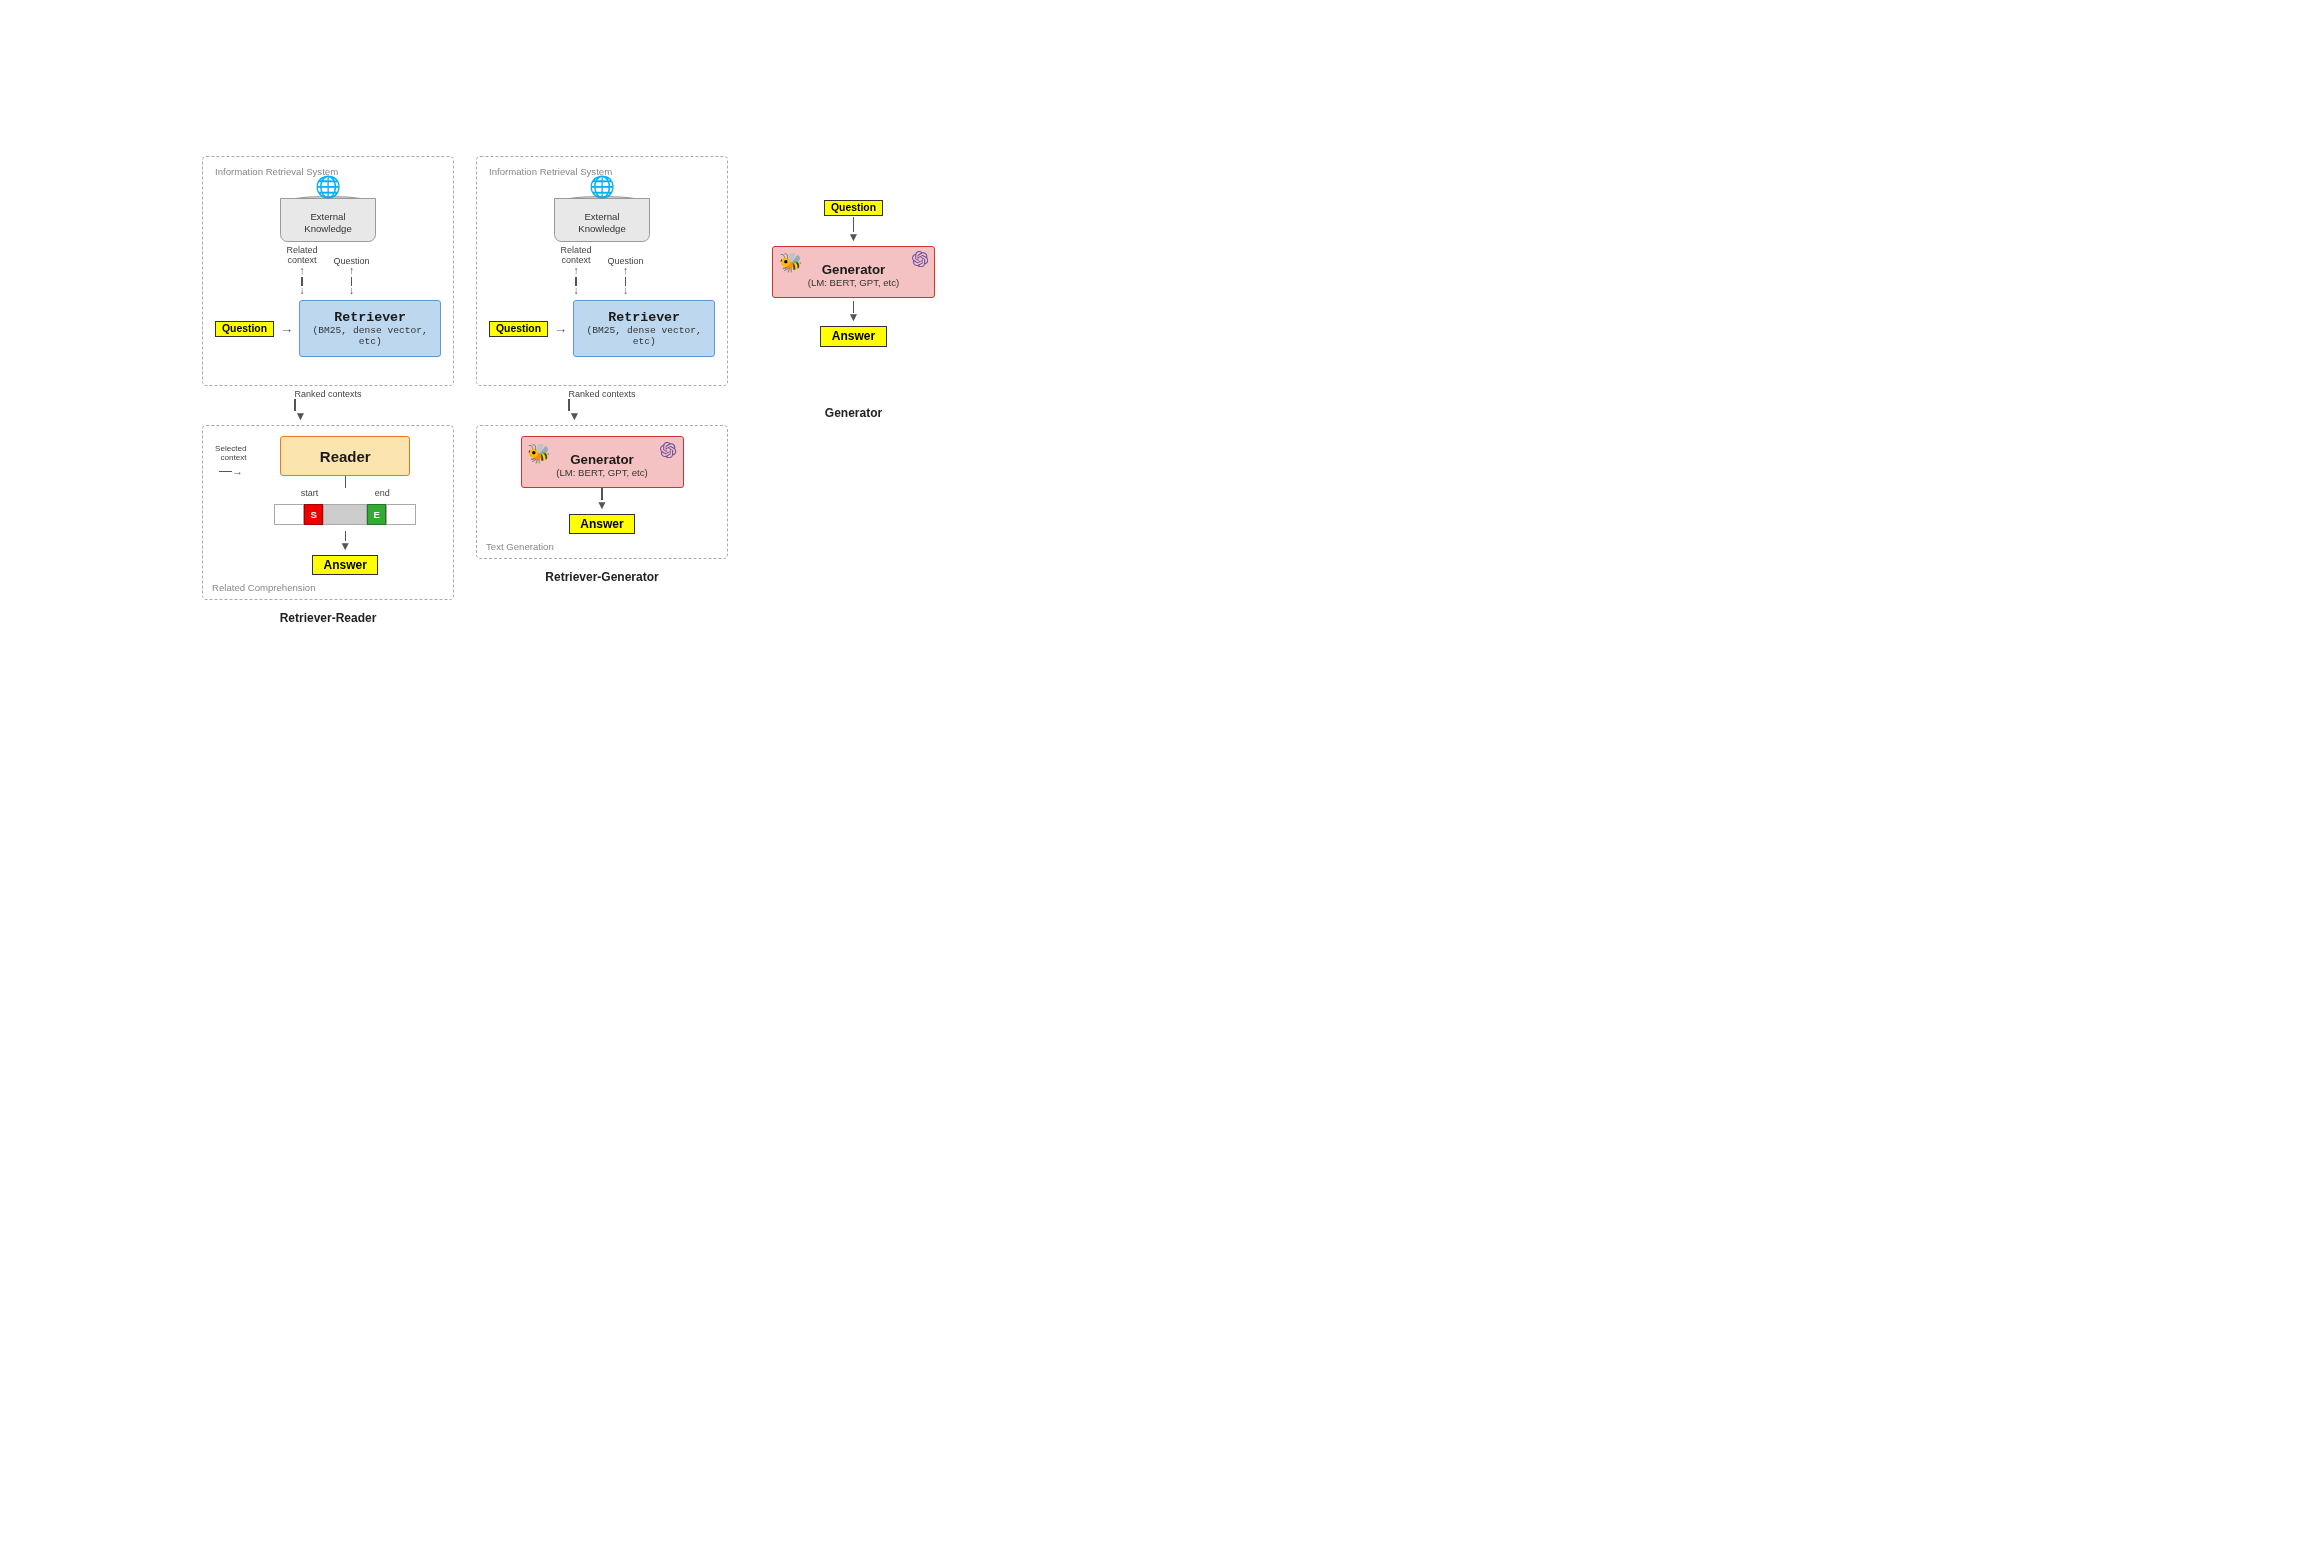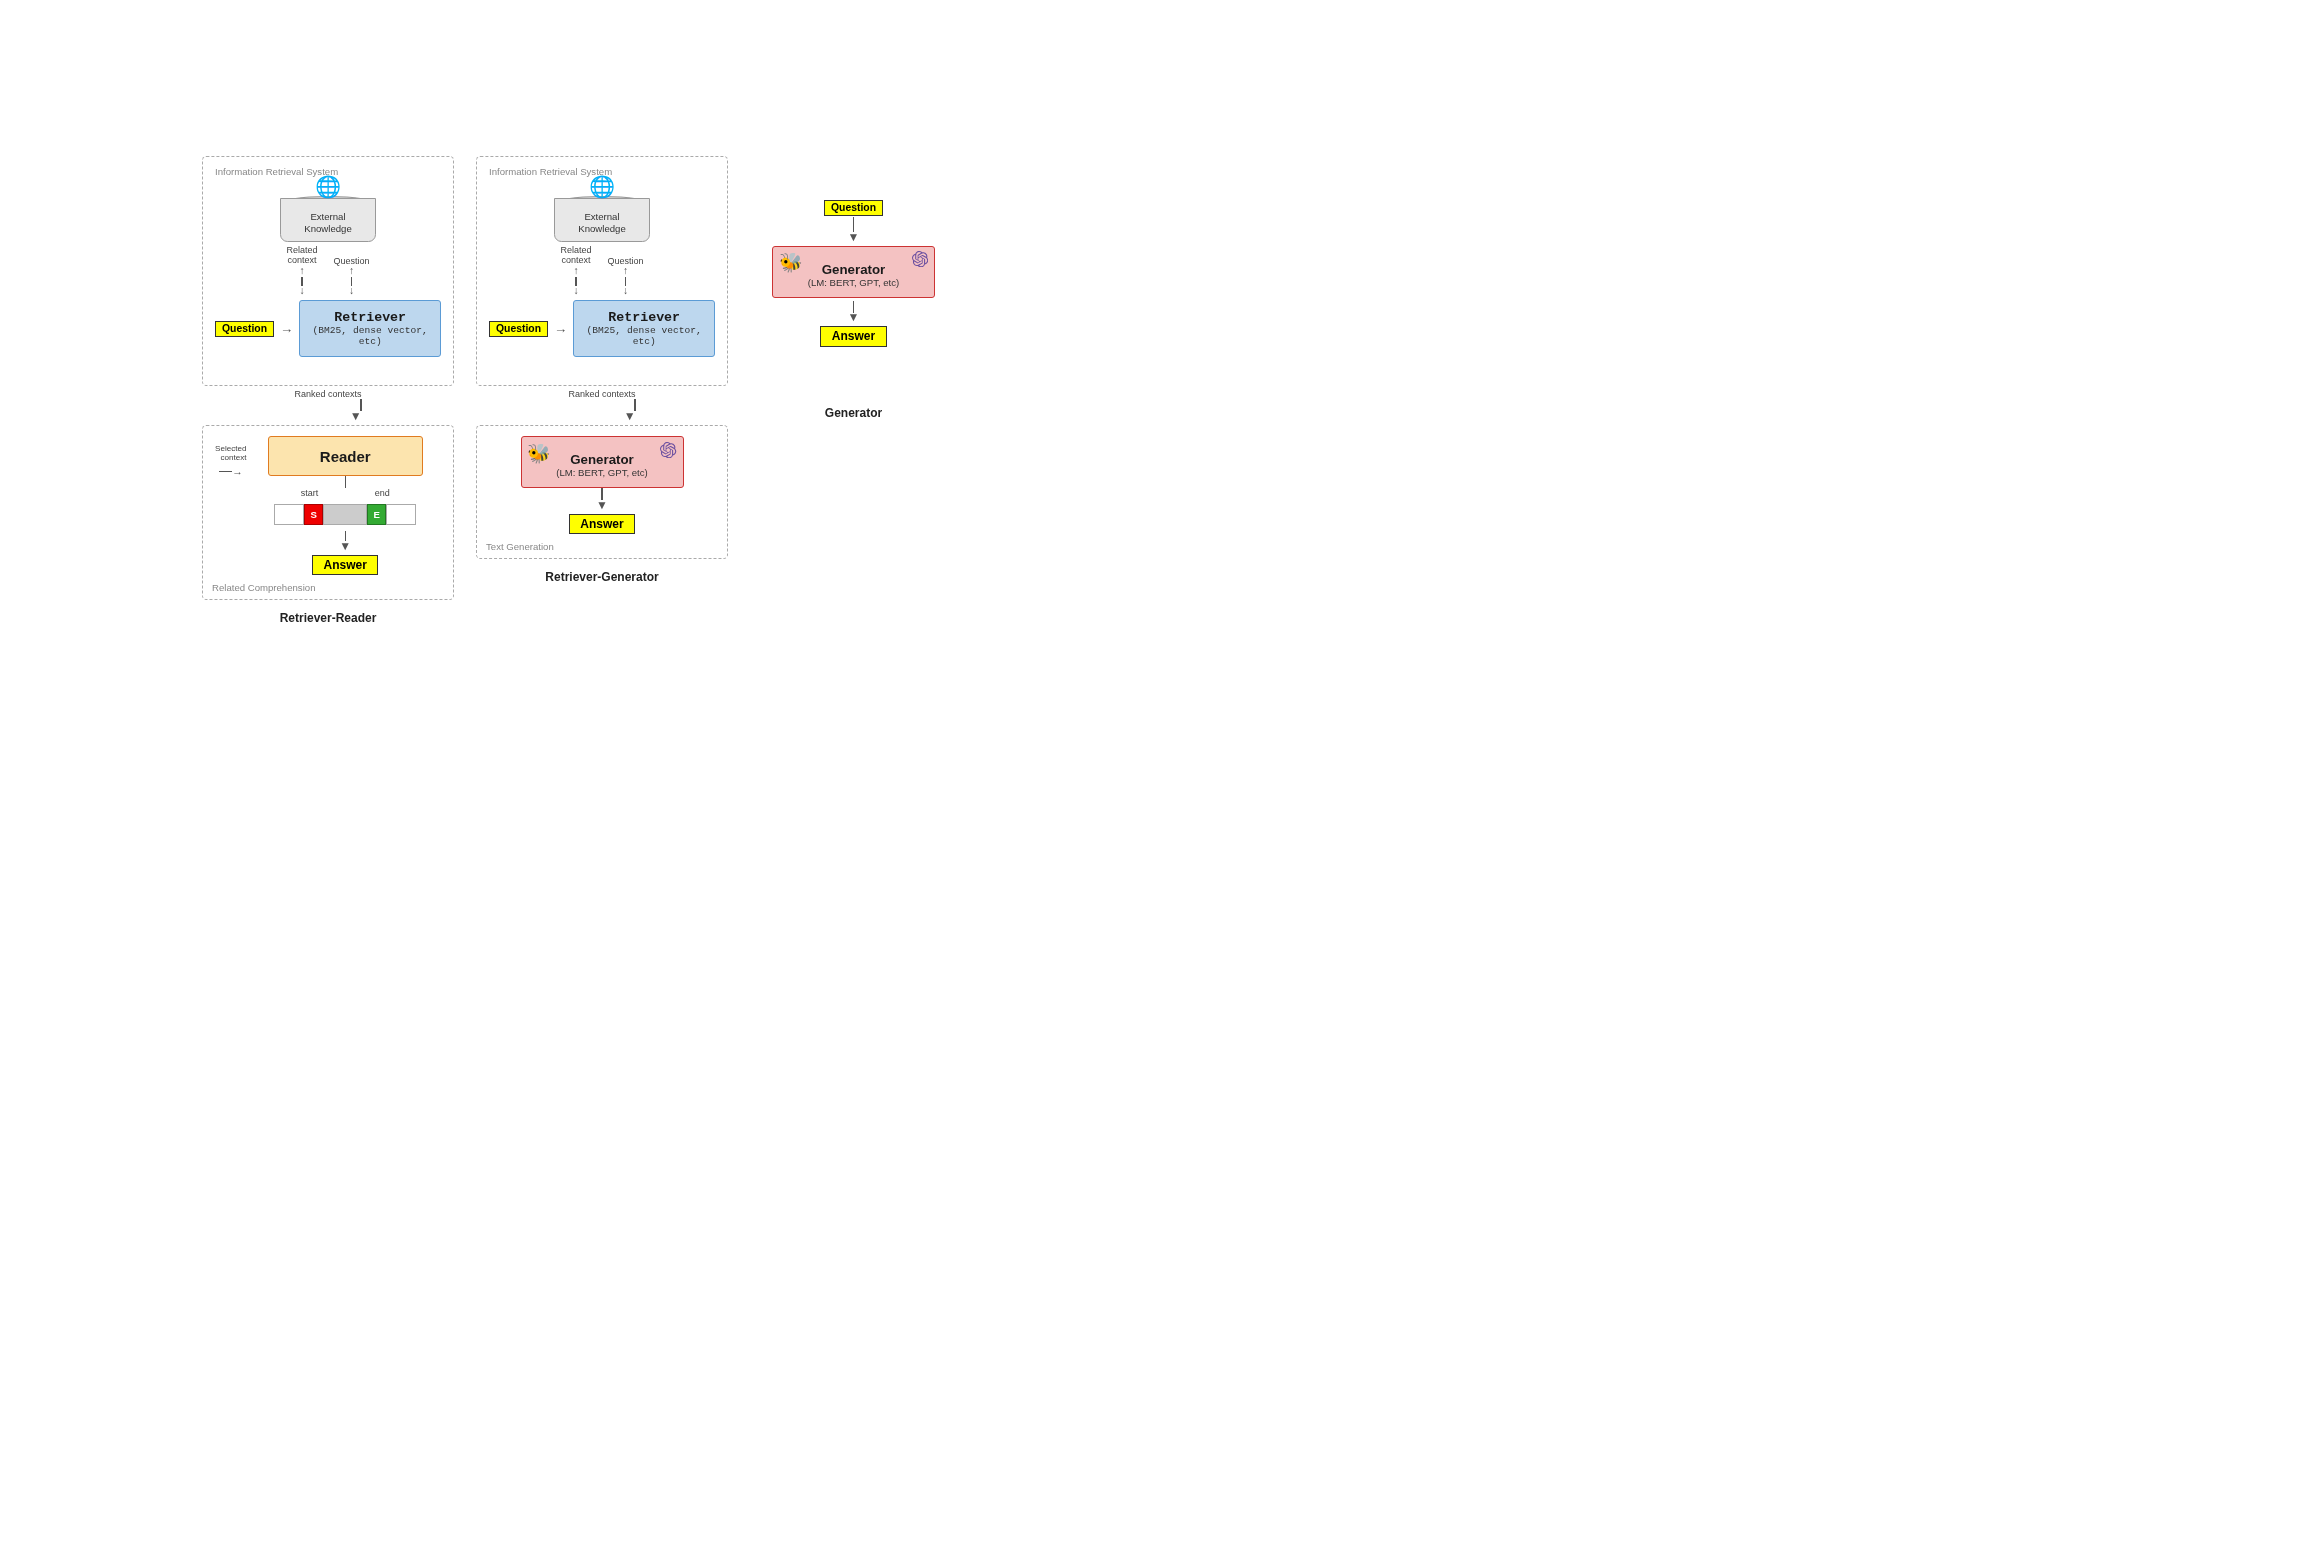--- a/index.html
+++ b/index.html
@@ -144,21 +144,21 @@
       width: 100%;
     }
 
     
     .reader-box {
       background: #fce4ae;
       border: 1.5px solid #e07b20;
       border-radius: 3px;
       padding: 10.4px 18px;
       text-align: center;
-      width: 155px;
+      width: 130px;
     }
     .reader-title {
       font-size: 15px;
       font-weight: bold;
       color: #1a1a1a;
     }
 
     
     .span-container {
       display: flex;
@@ -248,21 +248,21 @@
       font-weight: bold;
       color: #222;
       text-align: center;
       margin-top: 11px;
     }
 
     
     .ranked-arrow {
       display: flex;
       flex-direction: column;
-      align-items: flex-end;
+      align-items: flex-start;
       margin: 3px 0;
     }
     .ranked-label {
       font-size: 9px;
       color: #444;
     }
 
     
     .start-end-row {
       display: flex;

